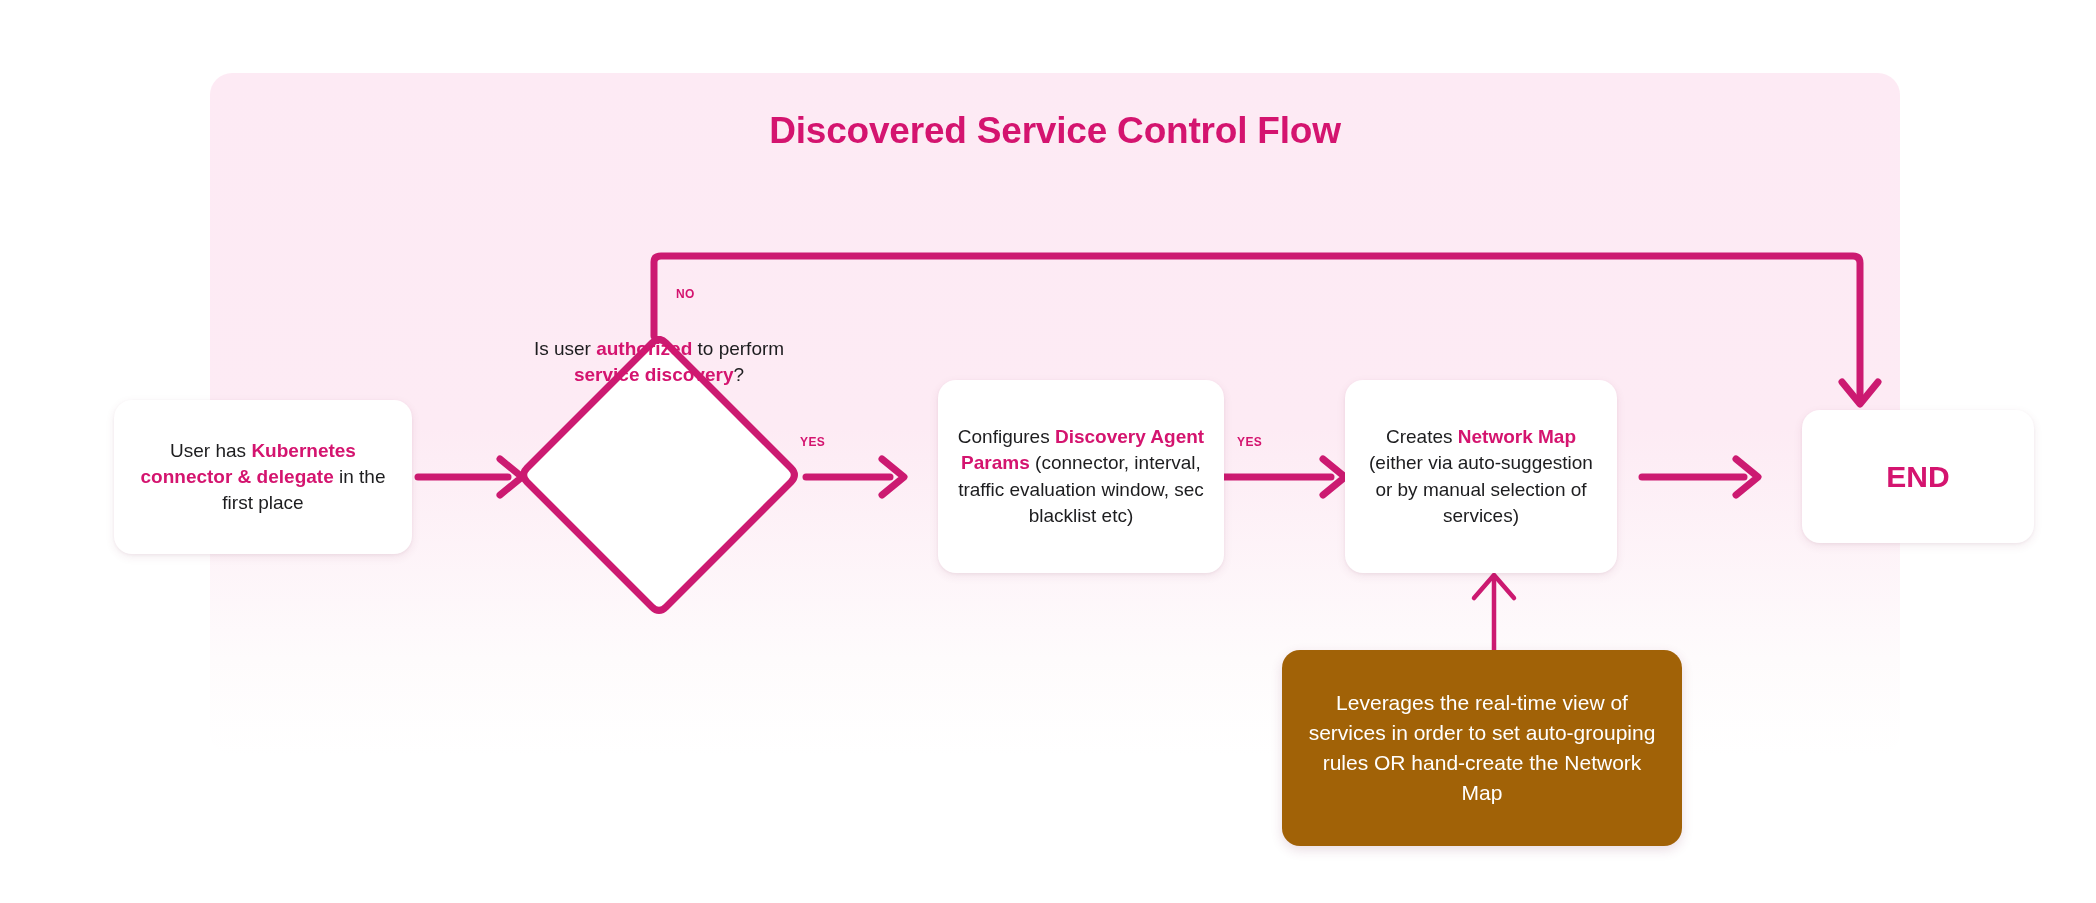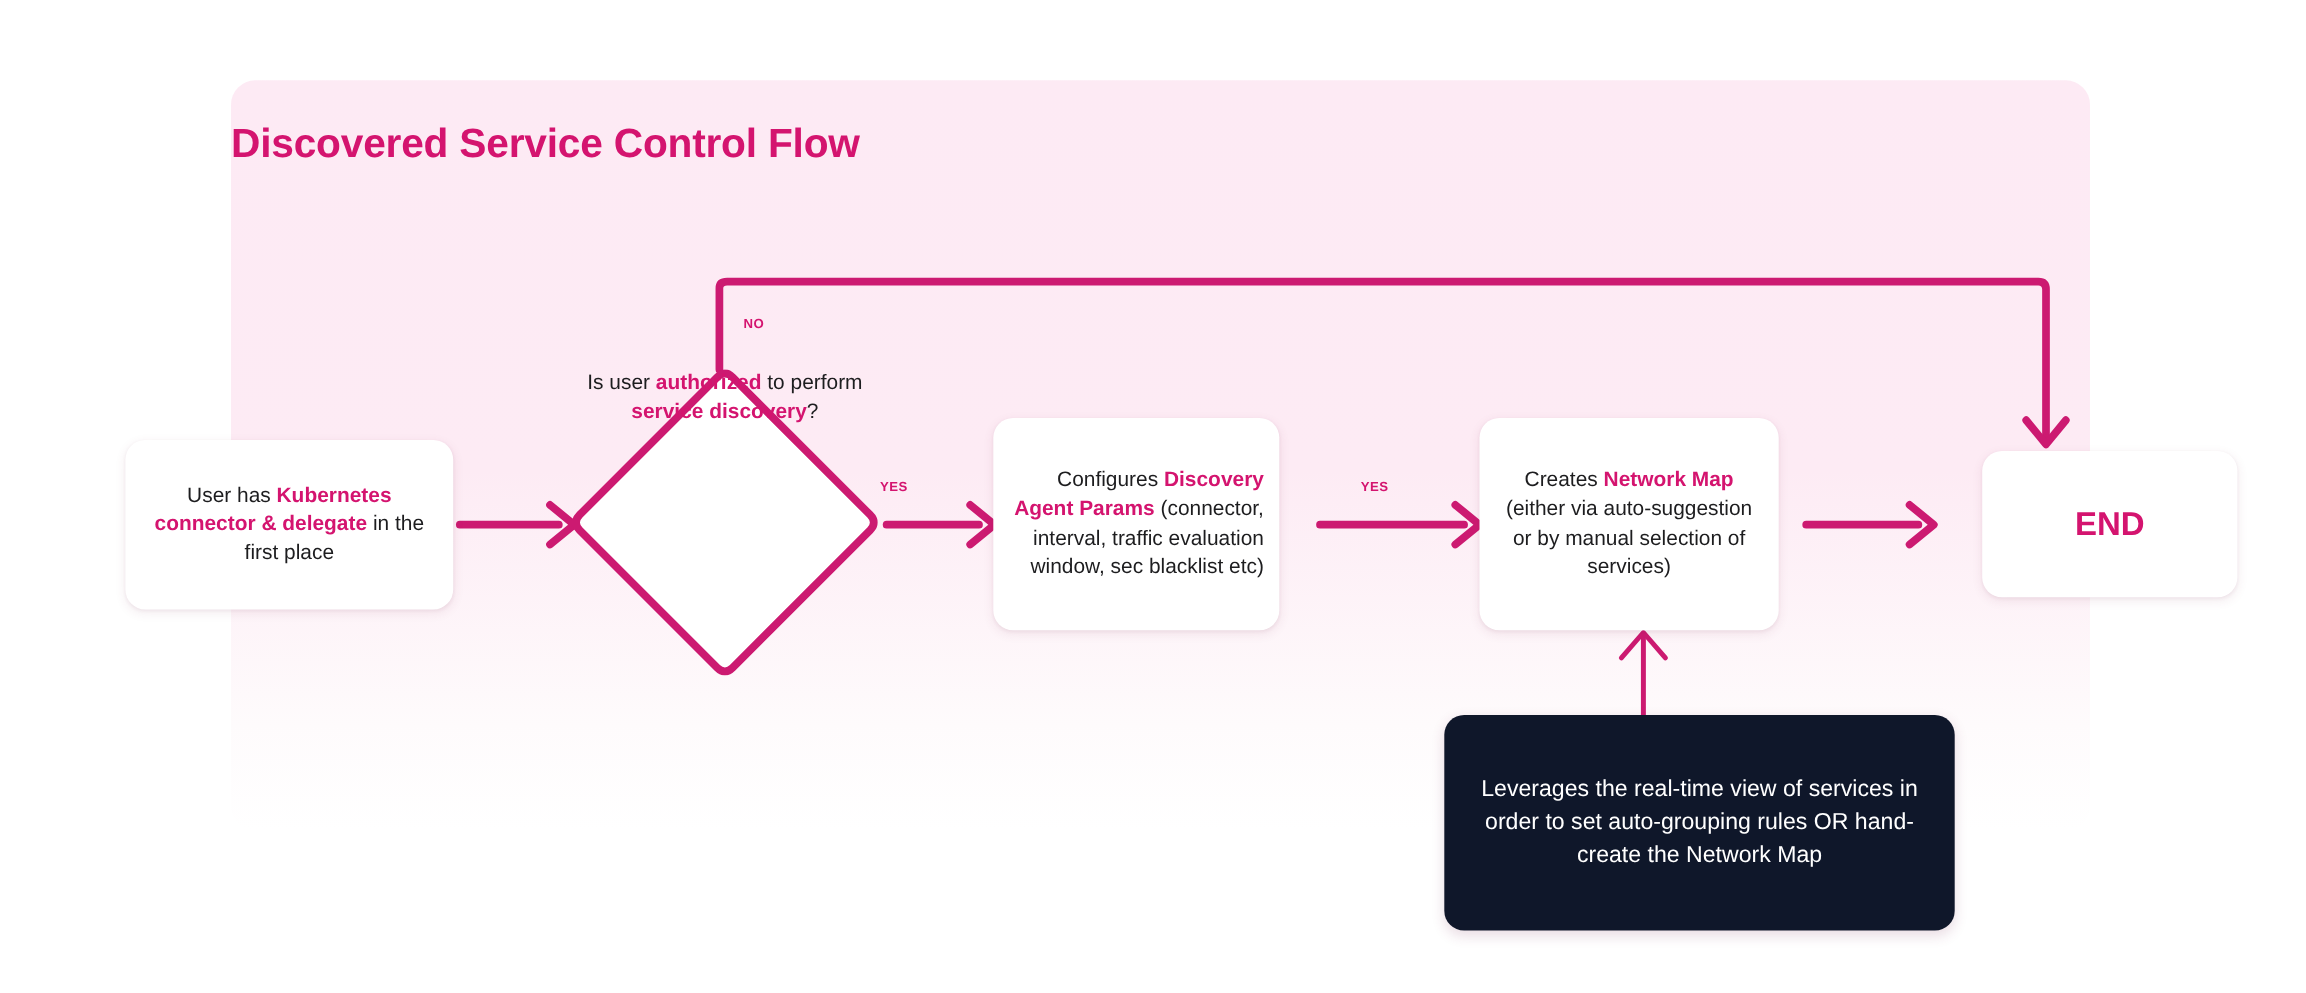--- a/index.html
+++ b/index.html
@@ -35,20 +35,21 @@
     width: 2096px; height: 903px;
     pointer-events: none;
   }
 
   
   #title {
     position: absolute;
     left: 210px;
     top: 110px;
     width: 1690px;
+    text-align: center;
     font-size: 37px;
     font-weight: bold;
     letter-spacing: -0.2px;
     color: #d4146f;
   }
 
   
   .node {
     position: absolute;
     background: #ffffff;
@@ -59,21 +60,21 @@
     justify-content: center;
     text-align: center;
     color: #1d1d1f;
     font-size: 19px;
     line-height: 1.38;
     padding: 10px 14px;
   }
   .node .hl { color: #d4146f; font-weight: bold; }
 
   #node-start { left: 114px; top: 400px; width: 298px; height: 154px; }
-  #node-config { left: 903px; top: 380px; width: 260px; height: 193px; text-align: right; }
+  #node-config { left: 938px; top: 380px; width: 286px; height: 193px; }
   #node-map    { left: 1345px; top: 380px; width: 272px; height: 193px; }
   #node-end    {
     left: 1758px; top: 410px; width: 232px; height: 133px;
     font-size: 30px; font-weight: bold; color: #d4146f; margin-left: 44px;
   }
 
   
   #node-decision {
     position: absolute;
     left: 520px;
@@ -97,34 +98,33 @@
     line-height: 1.38;
     color: #1d1d1f;
   }
   #node-decision .hl { color: #d4146f; font-weight: bold; }
 
   
   #node-note {
     position: absolute;
     left: 1282px;
     top: 650px;
-    width: 464px;
+    width: 400px;
     height: 196px;
-    background: #0f172a;
+    background: #a16207;
     border-radius: 18px;
     box-shadow: 0 4px 12px rgba(120, 40, 80, 0.16);
     display: flex;
     align-items: center;
     justify-content: center;
     text-align: center;
     color: #ffffff;
     font-size: 21px;
     line-height: 1.42;
     padding: 12px 22px;
-    margin-left: 31px;
   }
 
   
   .edge-label {
     position: absolute;
     font-size: 12px;
     font-weight: bold;
     color: #d4146f;
     letter-spacing: 0.4px;
   }

